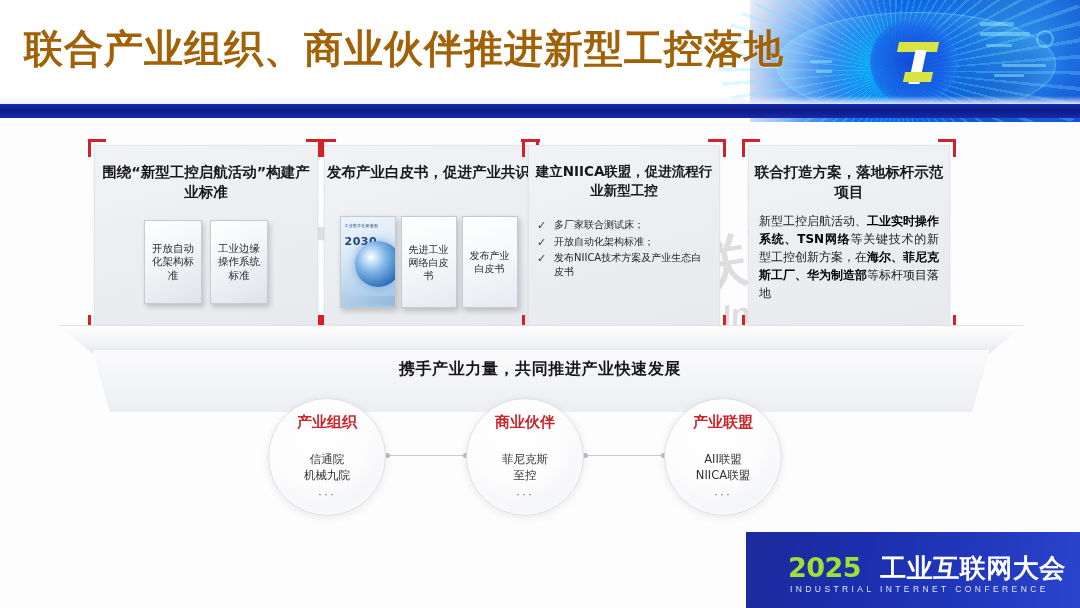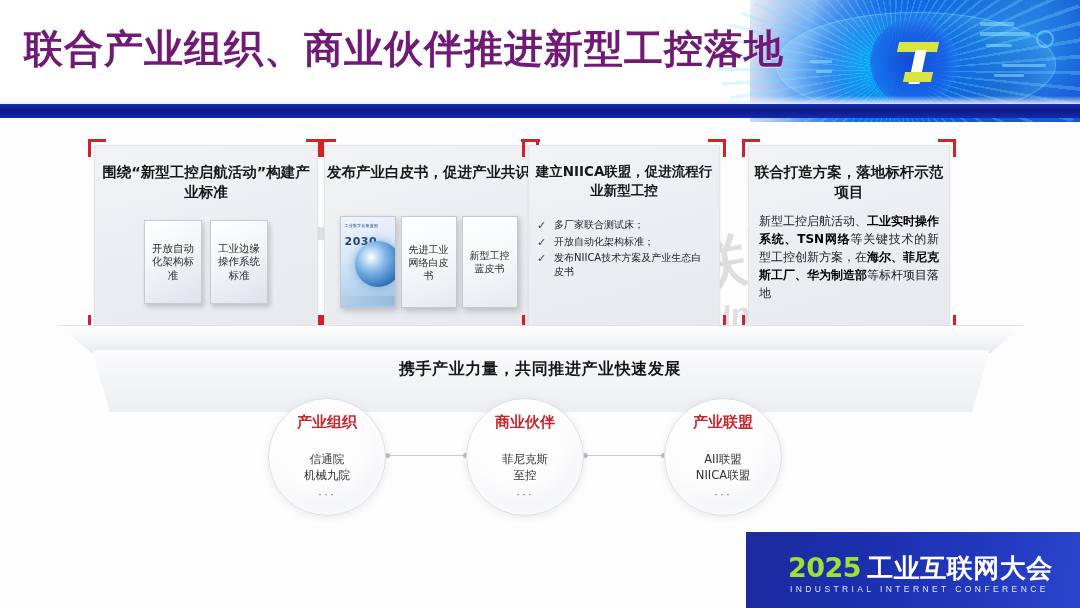--- a/index.html
+++ b/index.html
@@ -36,21 +36,21 @@
   .hdr-chip{position:absolute;background:rgba(150,235,255,.50);border-radius:1px;}
   .hdr-ring{position:absolute;left:120px;top:18px;width:88px;height:88px;border-radius:50%;
     background:radial-gradient(circle at 45% 50%, rgba(20,70,215,.95) 0%, rgba(25,95,230,.75) 55%, rgba(60,170,255,.25) 80%, rgba(255,255,255,0) 100%);}
   .hdr-T{position:absolute;left:148px;top:42px;width:40px;height:42px;}
   .hdr-T .bar1{position:absolute;left:0;top:0;width:40px;height:10px;background:#d9e342;transform:skewX(-12deg);}
   .hdr-T .bar2{position:absolute;left:14px;top:8px;width:11px;height:34px;background:#ffffff;transform:skewX(-12deg);}
   .hdr-T .bar3{position:absolute;left:6px;top:30px;width:28px;height:10px;background:#d9e342;transform:skewX(-12deg);}
 
   .hdr-title{
     position:absolute;left:24px;top:22px;
-    font-size:39px;font-weight:bold;color:#701a75;letter-spacing:1px;
+    font-size:39px;font-weight:bold;color:#a16207;letter-spacing:1px;
     white-space:nowrap;
     font-family:"DejaVu Sans","Liberation Sans",sans-serif;
     text-shadow:0 1px 0 rgba(255,255,255,.6);
   }
   .hdr-bar{position:absolute;left:0;top:104px;width:1080px;height:14px;
     background:linear-gradient(180deg,#1b2ea8 0%,#0c1a86 45%,#142bb0 100%);}
   .hdr-bar-fade{position:absolute;left:0;top:96px;width:1080px;height:8px;
     background:linear-gradient(180deg,rgba(255,255,255,0),rgba(235,240,255,.9));}
 
   
@@ -178,21 +178,21 @@
     font-family:"DejaVu Sans","Liberation Sans",sans-serif;}
   .circ-dots{font-size:12px;color:#66666e;letter-spacing:2px;margin-top:4px;}
   .connector{position:absolute;top:63px;height:1px;background:#c9ccd2;}
   .connector.cn1{left:388px;width:78px;}
   .connector.cn2{left:586px;width:78px;}
   .cnode{position:absolute;width:5px;height:5px;border-radius:50%;background:#b9bcc3;top:61px;}
 
   
   .footer{position:absolute;left:746px;top:532px;width:334px;height:76px;
     background:linear-gradient(100deg,#1b2a9c 0%,#1b2fae 35%,#2238bd 70%,#2a45cc 100%);}
-  .footer-logo{position:absolute;left:42px;top:22px;display:flex;align-items:flex-end;gap:6px;}
+  .footer-logo{position:absolute;left:42px;top:22px;display:flex;align-items:flex-end;gap:19px;}
   .f-year{font-size:27px;font-weight:bold;color:#9fe032;letter-spacing:-.5px;line-height:1;
     font-family:"DejaVu Sans","Liberation Sans",sans-serif;}
   .f-cn{font-size:26px;font-weight:bold;color:#ffffff;letter-spacing:.5px;line-height:1;
     font-family:"DejaVu Sans","Liberation Sans",sans-serif;}
   .f-en{position:absolute;left:44px;top:52px;font-size:8.5px;color:#dfe6ff;letter-spacing:3.4px;
     font-family:"Liberation Sans",sans-serif;}
 </style>
 </head>
 <body>
 
@@ -262,21 +262,21 @@
       <span class="corner br"></span>
       <div class="card-title">发布产业白皮书，促进产业共识</div>
       <div class="bookrow">
         <div class="book cover">
           <span class="cov-txt">工业数字化新蓝图</span>
           <span class="cov-year">2030</span>
           <span class="cov-globe"></span>
           <span class="cov-foot"></span>
         </div>
         <div class="book">先进工业网络白皮书</div>
-        <div class="book">新型工控蓝皮书</div>
+        <div class="book">发布产业白皮书</div>
       </div>
     </div>
 
     <div class="card c3">
       <span class="corner tl"></span>
       <span class="corner tr"></span>
       <span class="corner bl"></span>
       <span class="corner br"></span>
       <div class="card-title sm">建立NIICA联盟，促进流程行业新型工控</div>
       <div class="checklist">

